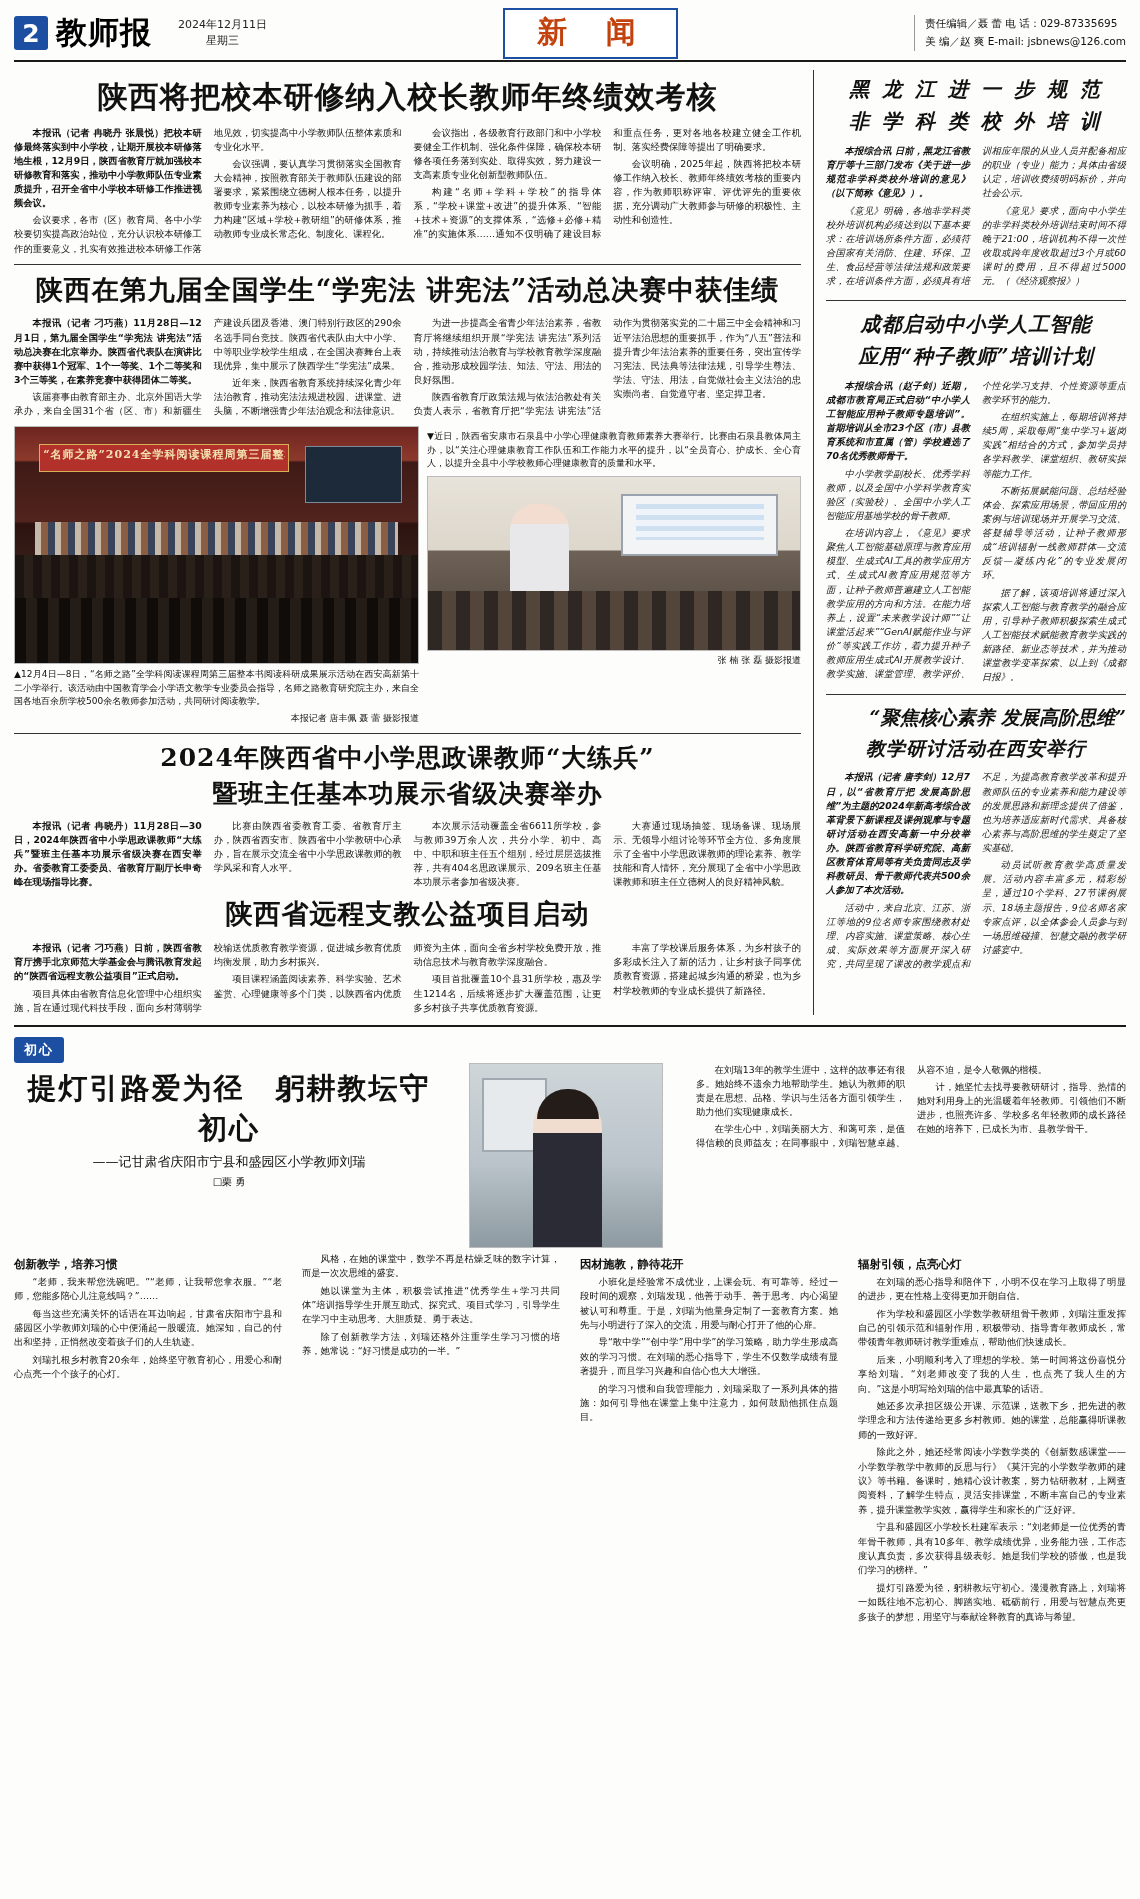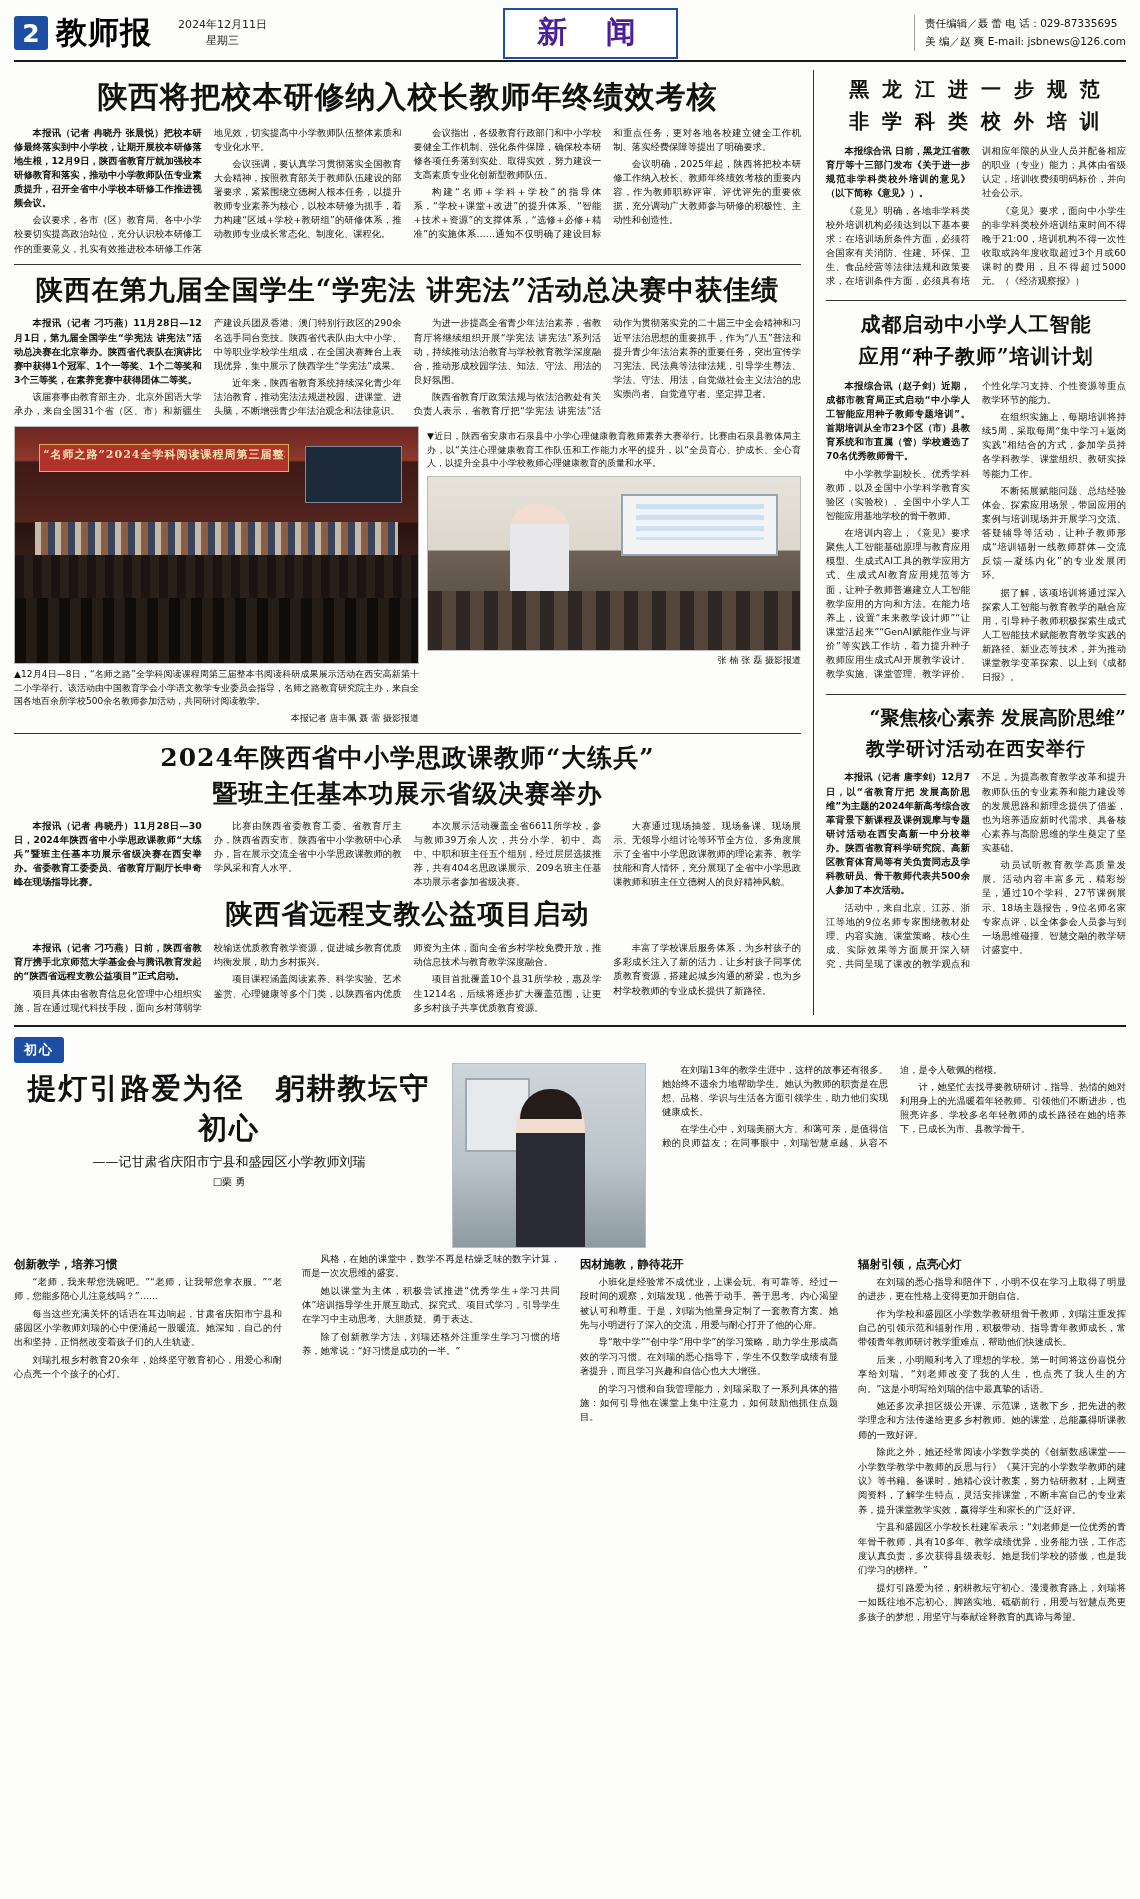--- a/index.html
+++ b/index.html
@@ -23,29 +23,29 @@
   }
   .paper-name {
     font-size:31px; font-weight:bold; margin-left:8px; letter-spacing:1px;
     font-family:"DejaVu Serif", serif; color:#000000;
   }
   .date-block { margin-left:26px; font-size:11px; line-height:1.5; text-align:center; color:#222; }
   .head-title-wrap { flex:1; display:flex; align-items:center; justify-content:center; }
   .head-title {
     font-size:30px; font-weight:bold; letter-spacing:14px;
     font-family:"DejaVu Serif", serif;
-    border:2px solid #1c4fa1; padding:2px 26px 4px 32px; color:#4c1d95;
+    border:2px solid #1c4fa1; padding:2px 26px 4px 32px; color:#c2410c;
     background:#fff;
   }
   .contact { font-size:10.5px; line-height:1.7; text-align:left; border-left:1px solid #999; padding-left:10px; }
 
   
   .body-grid { display:flex; margin-top:8px; }
   .col-main { width:800px; padding-right:12px; border-right:1.5px solid #333; }
-  .col-side { width:312px; padding-left:12px; }
+  .col-side { width:312px; padding-left:12px;font-style:italic; }
 
   h1.headline {
     font-size:30px; font-weight:bold; text-align:center; letter-spacing:1px;
     font-family:"DejaVu Serif", serif; margin:8px 0 10px; line-height:1.25; color:#111;
   }
   h2.headline-2 {
     font-size:25px; font-weight:bold; text-align:center; letter-spacing:1px;
     font-family:"DejaVu Serif", serif; margin:6px 0 8px; line-height:1.3;
   }
   h3.side-headline {
@@ -273,21 +273,21 @@
 
     </div>
   </div>
 
   <div class="feature">
     <div style="display:flex;align-items:center;">
       <div class="seal">初心</div>
       <div style="flex:1;"></div>
     </div>
 
-    <div style="display:flex;align-items:flex-start;">
+    <div style="display:flex;align-items:flex-start;gap:17px;">
       <div style="width:430px;">
         <div class="feature-title">提灯引路爱为径　躬耕教坛守初心</div>
         <div class="feature-sub">——记甘肃省庆阳市宁县和盛园区小学教师刘瑞</div>
         <div class="byline">□栗 勇</div>
       </div>
       <div style="width:210px;padding:0 8px;">
         <div class="photo" style="height:185px;">
           <div class="portrait">
             <div class="frame"></div>
             <div class="person"></div>

